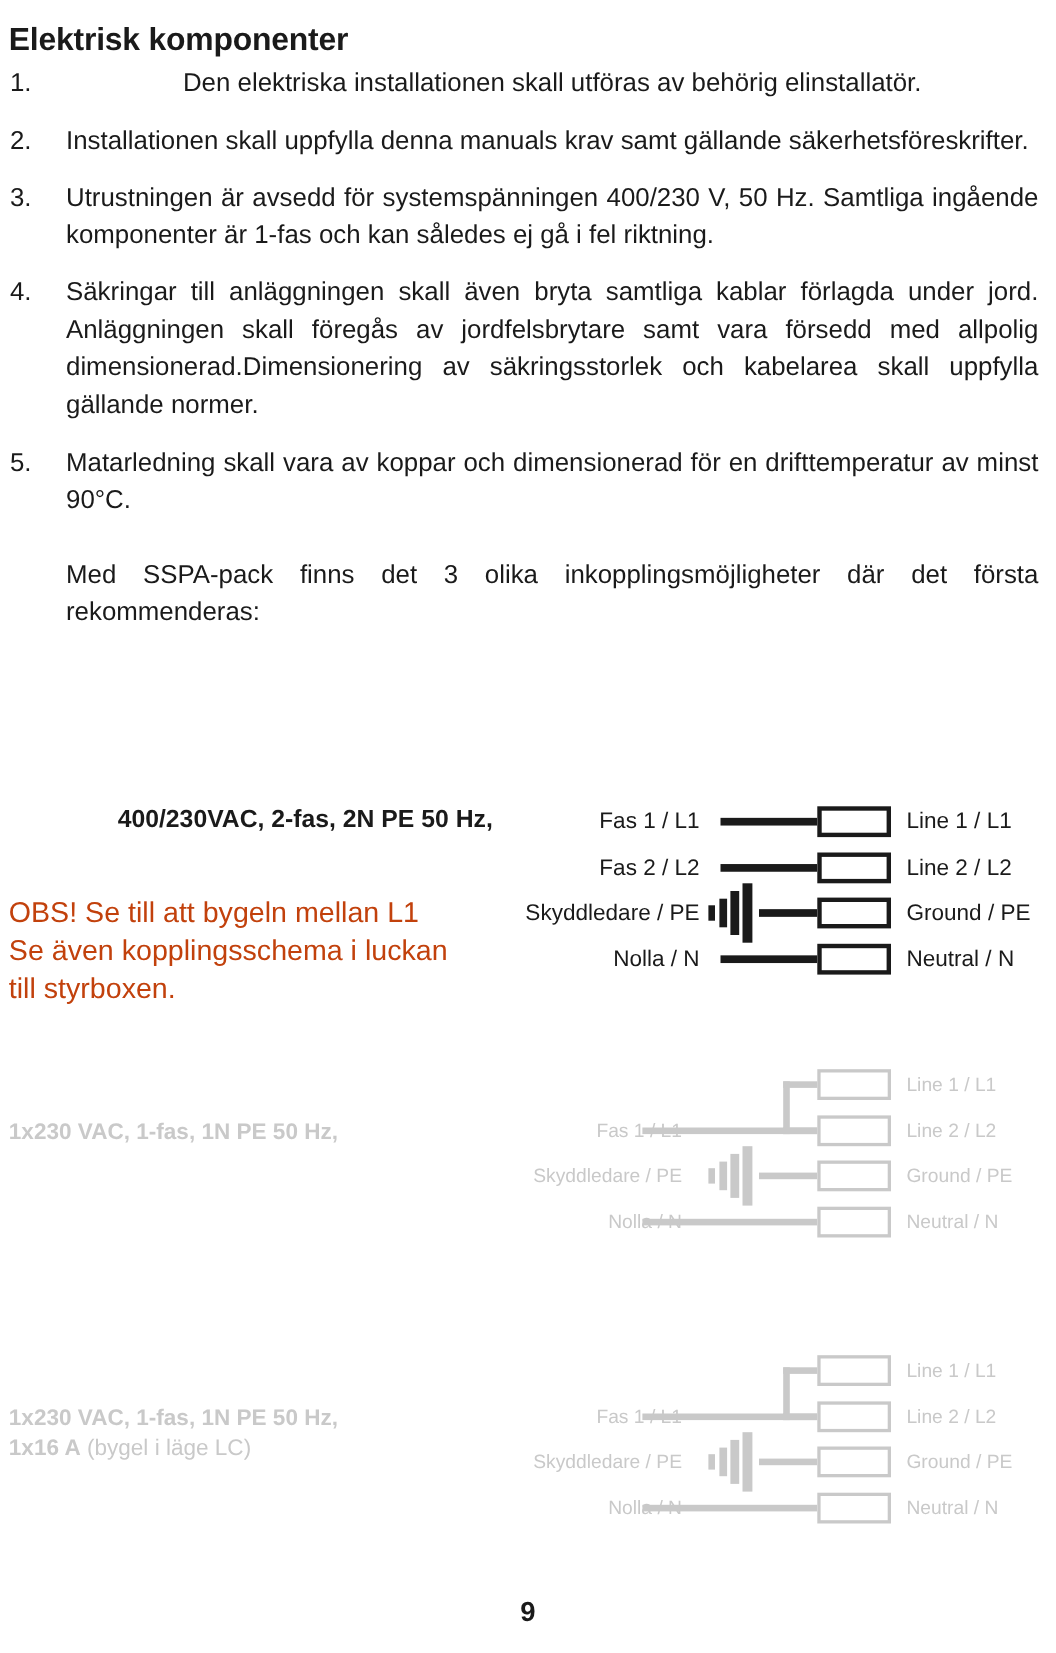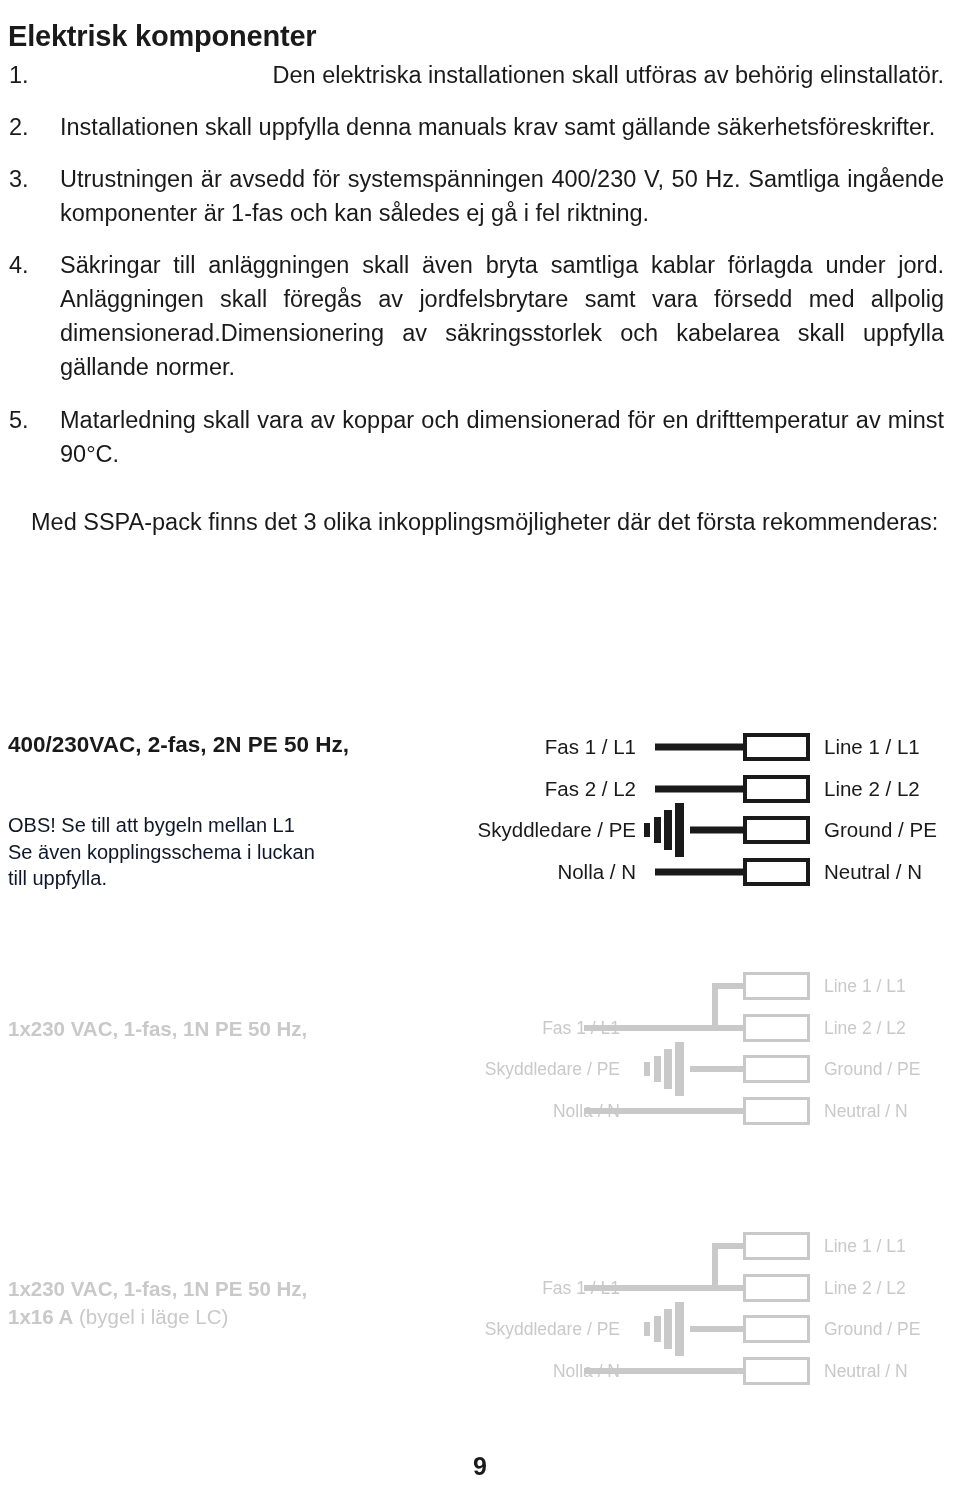--- a/index.html
+++ b/index.html
@@ -46,25 +46,25 @@
     top: 0;
     font-size: 23.5px;
     line-height: 1.45;
   }
   .list-text {
     font-size: 23.5px;
     line-height: 1.45;
     text-align: justify;
     padding-right: 8px;
   }
-  .list-text.nojust { text-align: right; }
+  .list-text.nojust { text-align: center; }
 
   .plain-para {
     position: relative;
-    padding-left: 31px;
+    padding-left: 60px;
     margin-top: 34px;
     font-size: 23.5px;
     line-height: 1.45;
     text-align: justify;
     padding-right: 8px;
   }
   .caption {
     position: absolute;
     font-family: "Liberation Sans", sans-serif;
     line-height: 1.35;
@@ -143,27 +143,27 @@
 
   <div class="list-item">
     <span class="list-marker">5.</span>
     <div class="list-text">Matarledning skall vara av koppar och dimensionerad för en drifttemperatur av minst 90°C.</div>
   </div>
 
   <div class="plain-para">Med SSPA-pack finns det 3 olika inkopplingsmöjligheter där det första rekommenderas:</div>
 </div>
 
 <div id="diagrams">
-    <div class="caption" style="left: 8px; top: 730px; font-size: 22.5px; color: rgb(26, 26, 26); width: 440px;">
+    <div class="caption" style="left: 8px; top: 730px; font-size: 22.5px; color: rgb(26, 26, 26); width: 440px; text-align: right;">
       <div class="cap-strong">400/230VAC, 2-fas, 2N PE 50 Hz,</div>
     </div>
-    <div class="caption" style="left: 8px; top: 812px; font-size: 20px; line-height: 1.33; color: #0f172a; width: 440px;">
+    <div class="caption" style="left: 8px; top: 812px; font-size: 26px; line-height: 1.33; color: #c2410c; width: 440px;">
       <div>OBS! Se till att bygeln mellan L1</div>
       <div>Se även kopplingsschema i luckan</div>
-      <div>till uppfylla.</div>
+      <div>till styrboxen.</div>
     </div>
     <div class="lbl-left" style="top: 747px; right: 324px; font-size: 20.5px; color: rgb(26, 26, 26);">Fas 1 / L1</div>
     <div class="wire" style="top: 747px; height: 7px; background: rgb(26, 26, 26); left: 655px; width: 88px;"></div>
     <div class="term-box" style="left: 743px; top: 747px; width: 67px; height: 28px; border: 4px solid rgb(26, 26, 26);"></div>
     <div class="lbl-right" style="top: 747px; left: 824px; font-size: 20.5px; color: rgb(26, 26, 26);">Line 1 / L1</div>
     <div class="lbl-left" style="top: 788.5px; right: 324px; font-size: 20.5px; color: rgb(26, 26, 26); margin-left: 15px;">Fas 2 / L2</div>
     <div class="wire" style="top: 788.5px; height: 7px; background: rgb(26, 26, 26); left: 655px; width: 88px;"></div>
     <div class="term-box" style="left: 743px; top: 788.5px; width: 67px; height: 28px; border: 4px solid rgb(26, 26, 26);"></div>
     <div class="lbl-right" style="top: 788.5px; left: 824px; font-size: 20.5px; color: rgb(26, 26, 26);">Line 2 / L2</div>
     <div class="lbl-left" style="top: 830px; right: 324px; font-size: 20.5px; color: rgb(26, 26, 26);">Skyddledare / PE</div>

